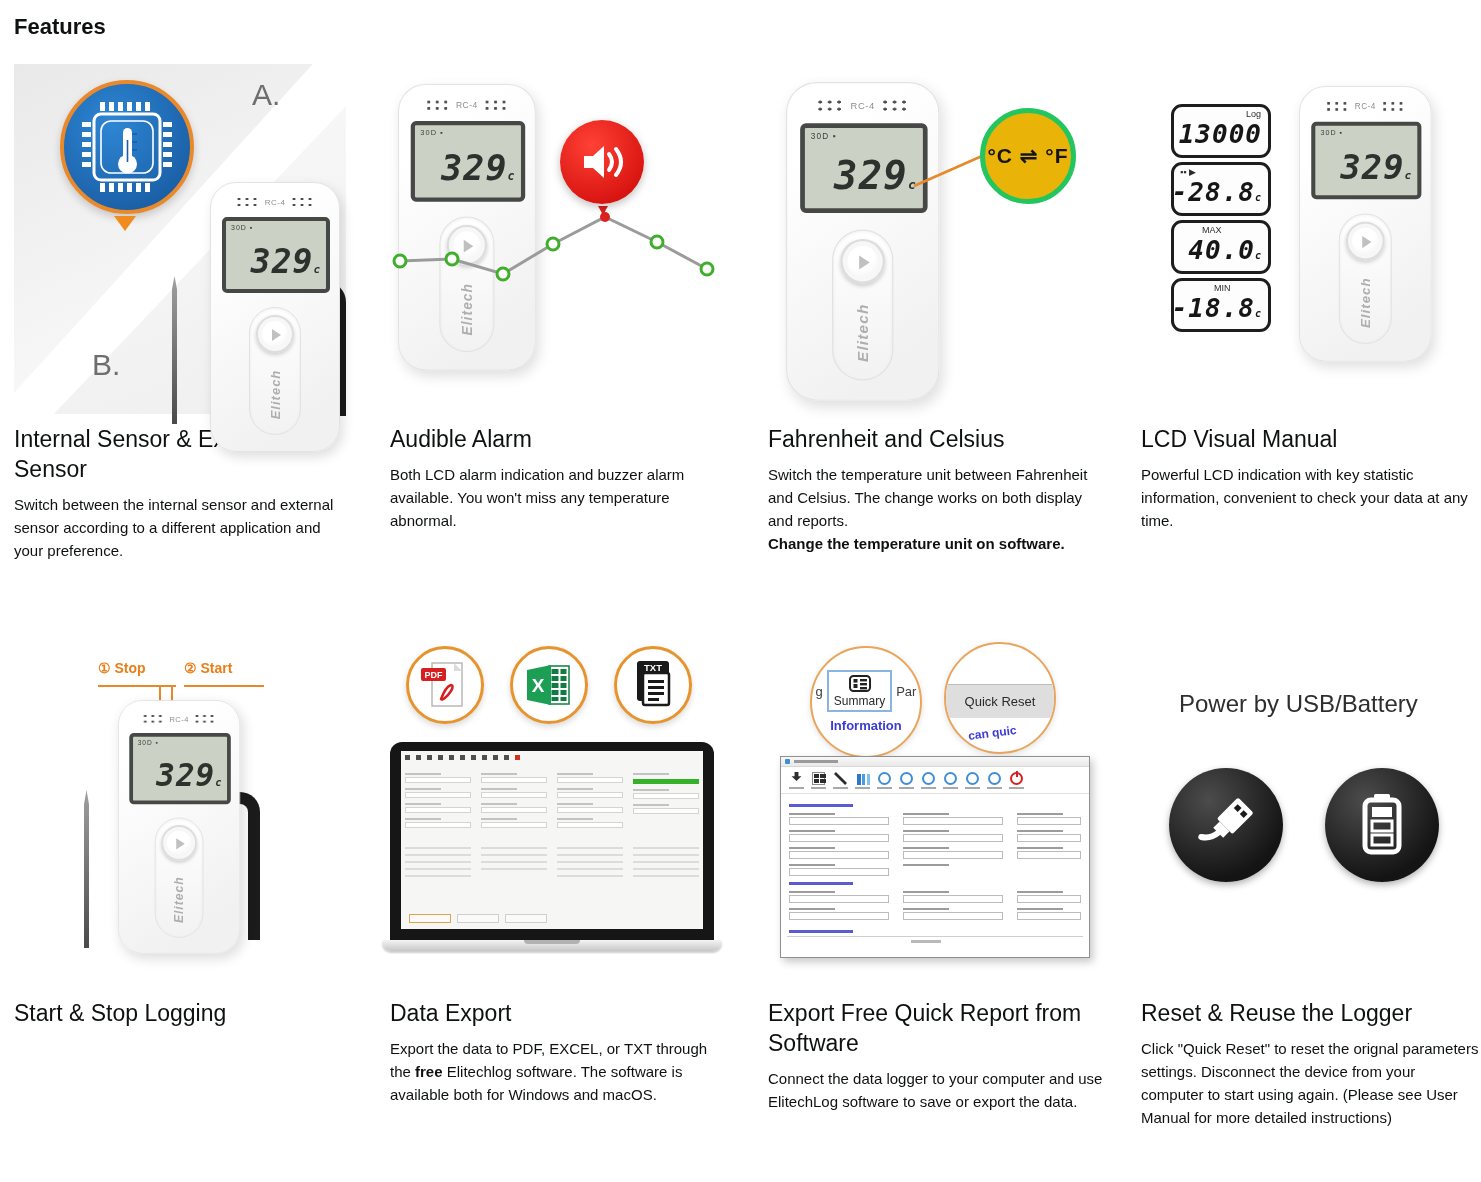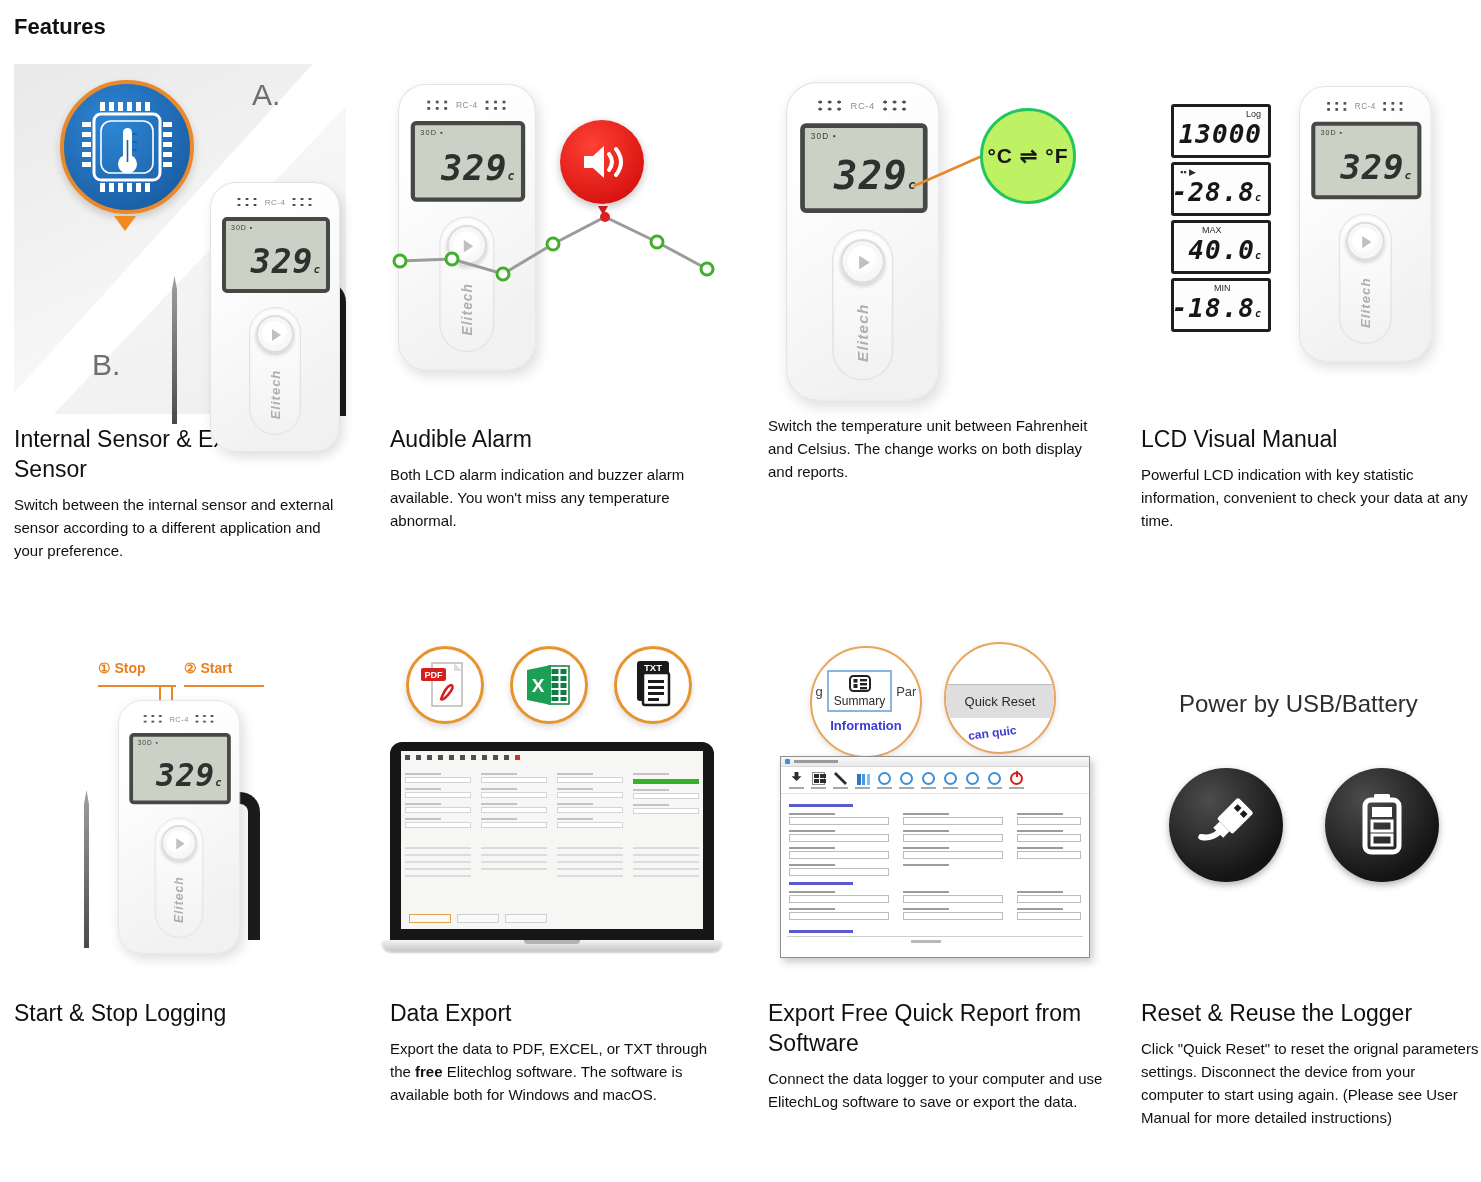--- a/index.html
+++ b/index.html
@@ -35,24 +35,24 @@
   .photo-b { position:absolute; inset:0; background:linear-gradient(160deg,#fbfbfb,#efefef); clip-path:polygon(100% 12%, 100% 100%, 12% 100%); }
   .label-ab { position:absolute; font-size:30px; color:#6e6e6e; }
   .chip-circle { position:absolute; left:46px; top:16px; width:134px; height:134px; border-radius:50%; background:radial-gradient(circle at 38% 32%, #2e86d4, #1a5fa6 78%); border:4px solid #e8892c; box-shadow:0 4px 8px rgba(0,0,0,.18); }
   .chip-pointer { position:absolute; left:100px; top:152px; width:0; height:0; border:11px solid transparent; border-top:15px solid #ef8b1f; }
 
   
   .alarm-circle { position:absolute; left:170px; top:56px; width:84px; height:84px; border-radius:50%; background:radial-gradient(circle at 38% 30%, #ff4136, #d81410 75%); box-shadow:0 3px 8px rgba(0,0,0,.25); display:flex; align-items:center; justify-content:center; }
   .line-svg { position:absolute; inset:0; }
 
   
-  .unit-badge { position:absolute; left:212px; top:44px; width:96px; height:96px; border-radius:50%; border:3px solid #22c55e; background:#bef264; display:flex; align-items:center; justify-content:center; font-size:21px; font-weight:bold; color:#161616; letter-spacing:1px; }
-
-  
-  .panel { position:absolute; left:30px; width:100px; height:54px; background:#fdfdfd; border:3px solid #1d1d1d; border-radius:3px; }
+  .unit-badge { position:absolute; left:212px; top:44px; width:96px; height:96px; border-radius:50%; border:5px solid #22c55e; background:#eab308; display:flex; align-items:center; justify-content:center; font-size:21px; font-weight:bold; color:#161616; letter-spacing:1px; }
+
+  
+  .panel { position:absolute; left:30px; width:100px; height:54px; background:#fdfdfd; border:3px solid #1d1d1d; border-radius:11px; }
   .panel .plabel { position:absolute; top:2px; font-size:9px; color:#2a2a2a; }
   .panel .pval { position:absolute; right:6px; bottom:2px; font-family:"DejaVu Sans Mono",monospace; font-style:italic; font-weight:bold; font-size:26px; line-height:26px; color:#161616; letter-spacing:1px; }
   .panel .punit { font-size:10px; }
 
   
   .ss-label { position:absolute; top:20px; font-size:14px; font-weight:bold; color:#e87f1a; }
 
   
   .ring { position:absolute; top:6px; width:78px; height:78px; border-radius:50%; border:3px solid #e8942e; background:#fff; box-shadow:0 3px 6px rgba(0,0,0,.15); display:flex; align-items:center; justify-content:center; }
   .lap-screen { position:absolute; left:0; top:102px; width:324px; height:198px; background:#161616; border-radius:12px 12px 0 0; padding:9px 11px 11px 11px; }
@@ -245,21 +245,22 @@
       <div class="pill">
           <div class="dev-btn"></div>
           <span class="brand">Elitech</span>
         </div>
     </div>
     <svg class="line-svg" width="335" height="350">
       <polyline points="146,122 214,92" fill="none" stroke="#e8882b" stroke-width="2.5"></polyline>
     </svg>
     <div class="unit-badge">°C ⇌ °F</div>
   </div>
-  <div class="f-body"><span>Switch the temperature unit between Fahrenheit and Celsius. The change works on both display and reports.</span></div>
+  <div class="f-title">Fahrenheit and Celsius</div>
+  <div class="f-body"><span>Switch the temperature unit between Fahrenheit and Celsius. The change works on both display and reports.</span><b class="blk">Change the temperature unit on software.</b></div>
 </div>
 
 <div class="cell" style="left:1141px; top:64px; width:340px;">
   <div class="illus" style="height:350px;">
     <div class="panel" style="top:40px;">
       <span class="plabel" style="right:7px;">Log</span>
       <span class="pval"><span>13000</span><span class="punit"></span></span>
     </div>
     <div class="panel" style="top:98px;">
       <span class="plabel" style="left:6px;">▪▪  ▶</span>

